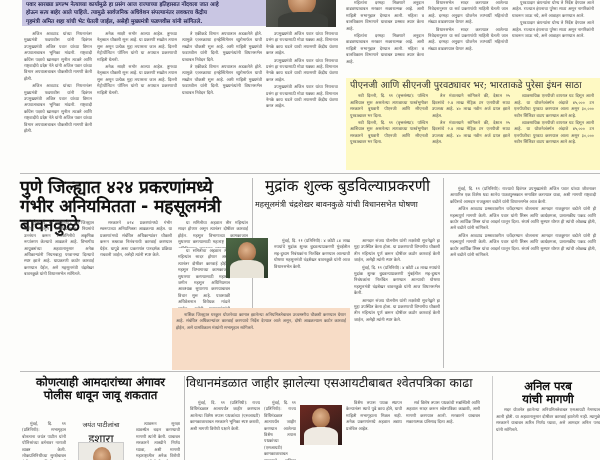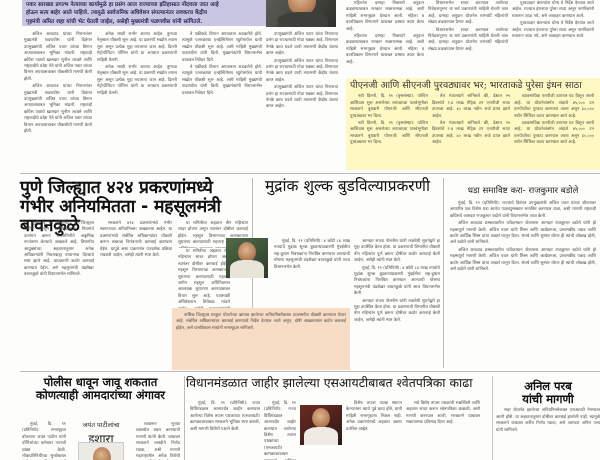--- a/index.html
+++ b/index.html
@@ -95,20 +95,21 @@
     <p>या समितीचा अहवाल तीन महिन्यांत सादर होणार असून त्यानंतर दोषींवर कारवाई होईल. महसूल विभागाच्या कामकाजात सुधारणा करण्यासाठी महाराष्ट्र जमीन महसूल अधिनियमात आवश्यक सुधारणा करण्याबाबत विचार सुरू आहे. पावसाळी अधिवेशनात विधेयक मांडले जाईल, असेही महसूलमंत्र्यांनी अधिक स्पष्ट केले.</p>
   </div>
 <div class="col-text abs" style="left:178px; top:248px; width:52px; height:60px;">
     <p>या समितीचा अहवाल तीन महिन्यांत सादर होणार असून त्यानंतर दोषींवर कारवाई होईल. महसूल विभागाच्या कामकाजात सुधारणा करण्यासाठी महाराष्ट्र जमीन महसूल अधिनियमात आवश्यक सुधारणा करण्याबाबत विचार सुरू आहे. पावसाळी अधिवेशनात विधेयक मांडले जाईल, असेही महसूलमंत्र्यांनी अधिक स्पष्ट केले.</p>
   </div>
 
 <div class="rule-v" style="left:252px; top:178px; height:190px;"></div>
 
 <div class="abs" style="left:255px; top:178px; width:185px;">
   <div class="hl-big" style="font-size:15.5px; white-space:nowrap; text-align:center; font-weight:normal;">मुद्रांक शुल्क बुडविल्याप्रकरणी</div>
+  <div style="font-family:'DejaVu Sans',sans-serif; font-size:8px; margin-top:3px; white-space:nowrap; color:#222;">महसूलमंत्री चंद्रशेखर बावनकुळे यांची विधानसभेत घोषणा</div>
 </div>
 
 <div class="photo" style="left:226px; top:238px; width:42px; height:40px; background:linear-gradient(150deg,#4f6a47,#2c3a2a);">
   <div class="face" style="left:12px; top:4px; width:18px; height:20px;"></div>
   <div class="body" style="left:4px; top:22px; width:34px; height:20px; background:#e8e4d8;"></div>
 </div>
 
 <div class="col-text abs" style="left:274px; top:238px; width:76px; height:66px;">
     <p>मुंबई, दि. ११ (प्रतिनिधी): ४ कोटी ८४ लाख रुपयांचे मुद्रांक शुल्क बुडवल्याप्रकरणी मुंबईतील सह-दुय्यम निबंधकांना निलंबित करण्यात आल्याची घोषणा महसूलमंत्री चंद्रशेखर बावनकुळे यांनी आज विधानसभेत केली.</p>
   </div>
@@ -120,33 +121,32 @@
 
 <div class="abs" style="left:172px; top:308px; width:178px; height:62px; background:#f7dcc6; padding:2px 4px;">
   <div class="col-text" style="height:48px; margin-top:2px;">
       <p>नाशिक जिल्ह्यात घरकुल योजनेच्या कामात झालेल्या अनियमिततेबाबत उच्चस्तरीय चौकशी करण्यात येणार आहे. संबंधित अधिकाऱ्यांवर कारवाई करण्याचे निर्देश देण्यात आले असून, दोषी आढळल्यास कठोर कारवाई होईल, असे ग्रामविकास मंत्र्यांनी सभागृहात सांगितले.</p>
     </div>
 </div>
 
 <div class="rule-v" style="left:443px; top:178px; height:190px;"></div>
 
 <div class="abs" style="left:446px; top:182px; width:154px;">
-  <div style="font-family:'DejaVu Serif',serif; font-size:8.6px; text-align:center; white-space:nowrap; color:#222; margin-top:2px;">धडा समाविष्ट करा- राजकुमार बडोले</div>
   <div class="col-text" style="height:148px; margin-top:4px; padding:0 4px;">
     <p>मुंबई, दि. ११ (प्रतिनिधी): राज्याचे दिवंगत उपमुख्यमंत्री अजित पवार यांच्या जीवनावर आधारित एक विशेष धडा शालेय पाठ्यपुस्तकात समाविष्ट करण्यात यावा, अशी मागणी राष्ट्रवादी काँग्रेसचे आमदार राजकुमार बडोले यांनी विधानसभेत आज केली.</p>
     <p>अजित आवटाड प्रस्तावावरील चर्चेदरम्यान बोलताना आमदार राजकुमार बडोले यांनी ही महत्त्वपूर्ण मागणी केली. अजित पवार यांनी शिस्त आणि कार्यक्षमता, प्रशासकीय पकड आणि कठोर आर्थिक शिस्त यांचा आदर्श घालून दिला. संघर्ष आणि सुस्पष्ट धोरण ही त्यांची ओळख होती, असे बडोले यांनी सांगितले.</p>
     <p>अजित आवटाड प्रस्तावावरील चर्चेदरम्यान बोलताना आमदार राजकुमार बडोले यांनी ही महत्त्वपूर्ण मागणी केली. अजित पवार यांनी शिस्त आणि कार्यक्षमता, प्रशासकीय पकड आणि कठोर आर्थिक शिस्त यांचा आदर्श घालून दिला. संघर्ष आणि सुस्पष्ट धोरण ही त्यांची ओळख होती, असे बडोले यांनी सांगितले.</p>
   </div>
 </div>
 
 <div class="rule-h" style="left:20px; top:371px; width:580px;"></div>
 
 <div class="abs" style="left:18px; top:376px; width:165px;">
+  <div class="hl-serif" style="font-size:11.5px; white-space:nowrap; text-align:center;">कोणत्याही आमदारांच्या अंगावर</div>
   <div class="hl-serif" style="font-size:11.5px; white-space:nowrap; text-align:center;">पोलीस धावून जावू शकतात</div>
-  <div class="hl-serif" style="font-size:11.5px; white-space:nowrap; text-align:center;">कोणत्याही आमदारांच्या अंगावर</div>
 </div>
 <div class="col-text abs" style="left:22px; top:421px; width:44px; height:39px;">
     <p>मुंबई, दि. ११ (प्रतिनिधी): सभागृहात बोलताना जयंत पाटील यांनी पोलिसांच्या वर्तनावर नाराजी व्यक्त केली. लोकप्रतिनिधींच्या सुरक्षेबाबत गंभीर प्रश्न निर्माण झाले आहेत.</p>
   </div>
 <div class="abs" style="left:70px; top:420px; width:62px; height:40px;">
   <div style="font-family:'DejaVu Sans',sans-serif; font-size:6.6px; text-align:center; white-space:nowrap; color:#222;">जयंत पाटीलांचा</div>
   <div style="font-family:'DejaVu Sans',sans-serif; font-size:12px; text-align:center; color:#222; margin-top:1px;">इशारा</div>
   <div class="photo" style="left:8px; top:22px; width:46px; height:20px; background:#eceae4; border:1px solid #ccc;">
     <div class="face" style="left:14px; top:4px; width:18px; height:20px;"></div>
   </div>

